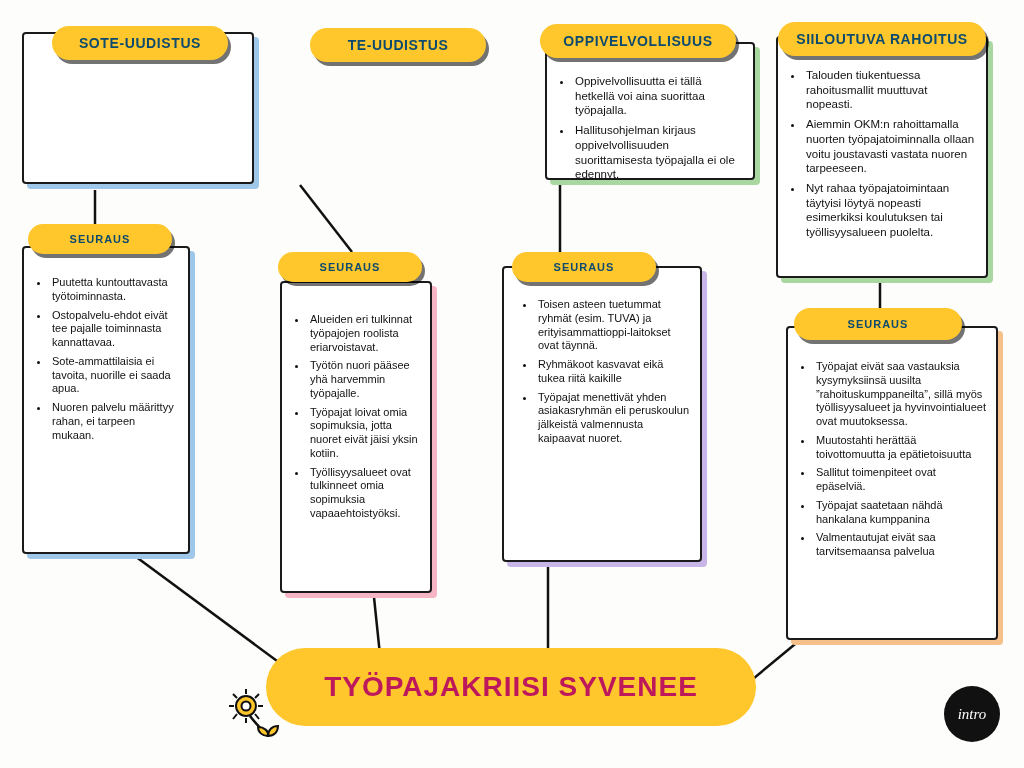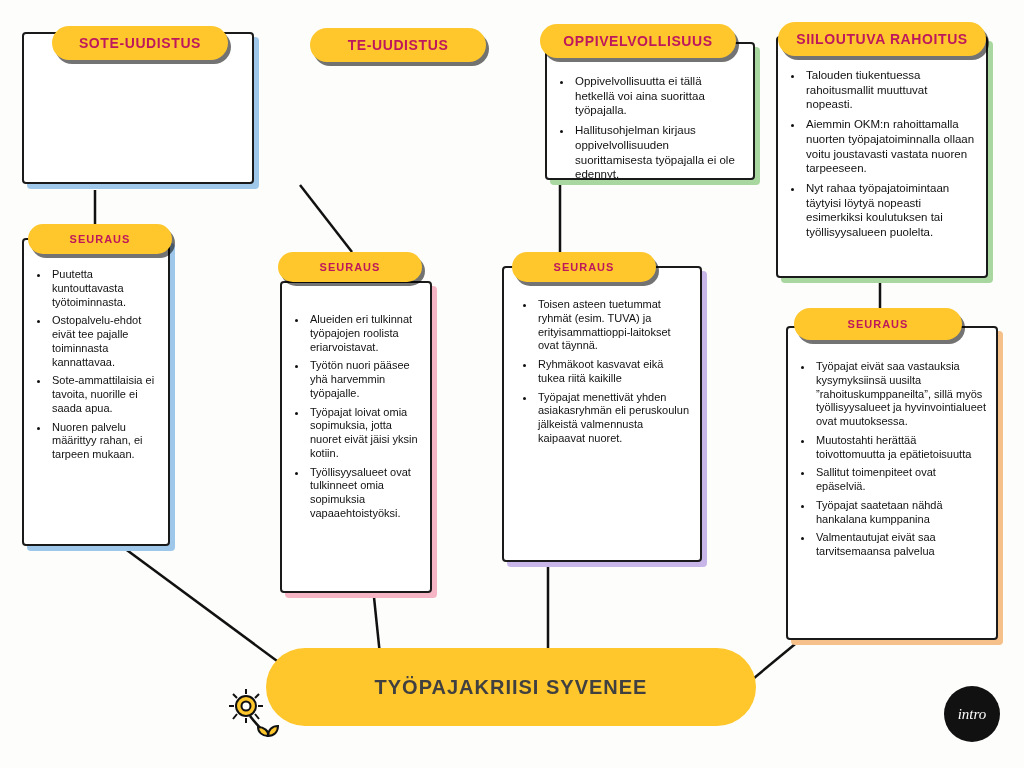--- a/index.html
+++ b/index.html
@@ -24,21 +24,21 @@
     position: absolute;
     background: #ffffff;
     border: 2px solid #1a1a1a;
     border-radius: 4px;
     padding: 8px 10px 8px 10px;
   }
   .hdr {
     position: absolute;
     background: #FFC72C;
     border-radius: 18px;
-    color: #be185d;
+    color: #0c4a6e;
     font-weight: bold;
     letter-spacing: 0.6px;
     display: flex;
     align-items: center;
     justify-content: center;
     text-align: center;
     box-shadow: 3px 4px 0 rgba(0,0,0,0.55);
   }
   .hdr-main { font-size: 14px; }
   .hdr-sub { font-size: 11px; letter-spacing: 1px; }
@@ -56,24 +56,24 @@
   ul.bullets.sm li { font-size: 11px; line-height: 1.25; }
   .title-pill {
     position: absolute;
     background: #FFC72C;
     border-radius: 40px;
     display: flex;
     align-items: center;
     justify-content: center;
   }
   .title-pill span {
-    font-size: 20px;
+    font-size: 28px;
     font-weight: bold;
     letter-spacing: 1px;
-    color: #404040;
+    color: #be185d;
   }
   .logo {
     position: absolute;
     width: 56px; height: 56px;
     border-radius: 50%;
     background: #111;
     color: #fff;
     display: flex; align-items: center; justify-content: center;
     font-size: 15px; font-style: italic; font-family: "Liberation Serif", serif;
   }
@@ -130,21 +130,21 @@
     <ul class="bullets">
       <li>Talouden tiukentuessa rahoitusmallit muuttuvat nopeasti.</li>
       <li>Aiemmin OKM:n rahoittamalla nuorten työpajatoiminnalla ollaan voitu joustavasti vastata nuoren tarpeeseen.</li>
       <li>Nyt rahaa työpajatoimintaan täytyisi löytyä nopeasti esimerkiksi koulutuksen tai työllisyysalueen puolelta.</li>
     </ul>
   </div>
   <div class="hdr hdr-main" style="left:778px; top:22px; width:208px; height:34px;">
     <span>SIILOUTUVA RAHOITUS</span>
   </div>
 
-  <div class="card" style="left:22px; top:238px; width:148px; height:308px; box-shadow:5px 5px 0 #9fc7ea;">
+  <div class="card" style="left:22px; top:246px; width:168px; height:308px; box-shadow:5px 5px 0 #9fc7ea;">
     <div style="height:20px;"></div>
     <ul class="bullets sm">
       <li>Puutetta kuntouttavasta työtoiminnasta.</li>
       <li>Ostopalvelu-ehdot eivät tee pajalle toiminnasta kannattavaa.</li>
       <li>Sote-ammattilaisia ei tavoita, nuorille ei saada apua.</li>
       <li>Nuoren palvelu määrittyy rahan, ei tarpeen mukaan.</li>
     </ul>
   </div>
   <div class="hdr hdr-sub" style="left:28px; top:224px; width:144px; height:30px;">
     <span>SEURAUS</span>

